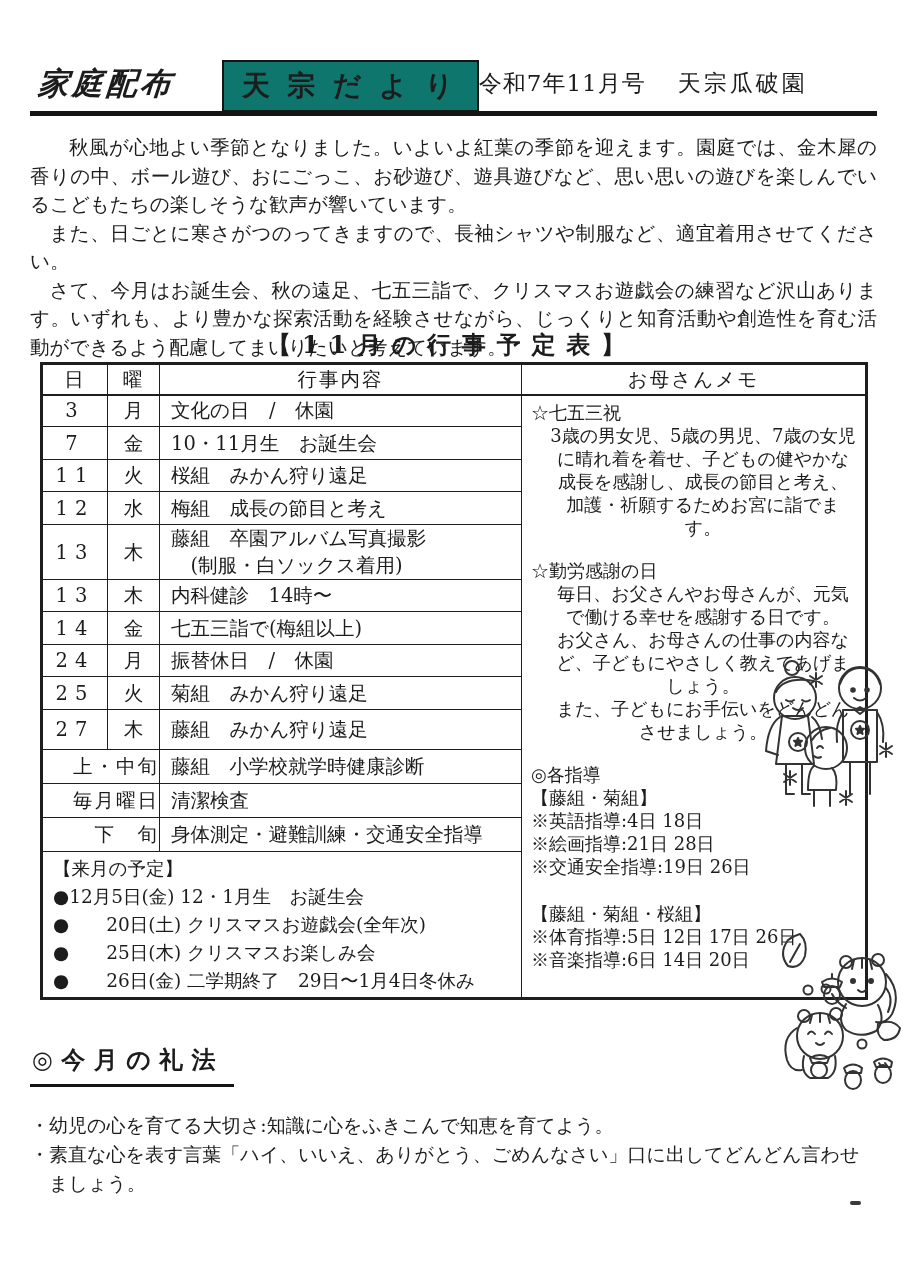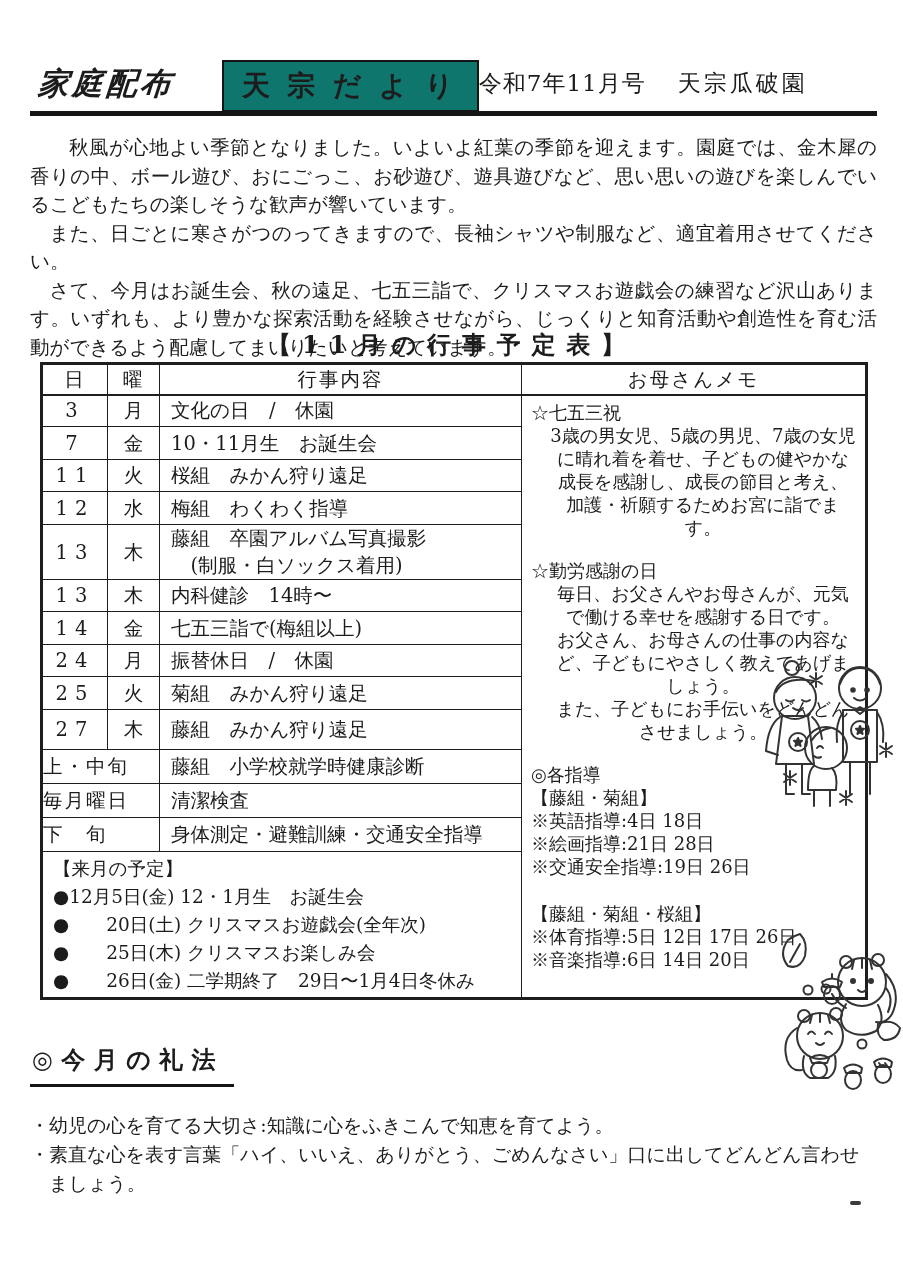--- a/index.html
+++ b/index.html
@@ -54,21 +54,21 @@
   table.schedule, table.schedule td, table.schedule th { border: 2px solid #1e1e1e; }
   table.schedule td, table.schedule th { border-width: 1px; }
   table.schedule { border-width: 3px; }
   table.schedule th {
     font-weight: normal; text-align: center; letter-spacing: 2px;
     border-bottom-width: 2px;
   }
   td.day-c  { text-align: center; letter-spacing: 7px; }
   td.wd-c   { text-align: center; }
   td.ct-c   { padding-left: 11px; }
-  td.period { text-align: left; letter-spacing: 2px; }
+  td.period { text-align: right; letter-spacing: 2px; }
   .two-line div:last-child { padding-left: 1em; }
   
   td.next-month { padding: 3px 10px 2px 10px; font-size: 18.5px; line-height: 28px; }
   
   td.memo-cell { vertical-align: top; padding: 5px 8px 0 9px; }
   .memo-wrap { height: 588px; overflow: hidden; font-size: 18px; line-height: 23px; }
   .memo-body { padding-left: 1em; text-align: center; }
   .gap-md { margin-top: 20px; }
   .gap-lg { margin-top: 24px; }
   
@@ -154,21 +154,21 @@
         <td class="ct-c">10・11月生　お誕生会</td>
       </tr>
       <tr style="height:32px">
         <td class="day-c">11</td>
         <td class="wd-c">火</td>
         <td class="ct-c">桜組　みかん狩り遠足</td>
       </tr>
       <tr style="height:33px">
         <td class="day-c">12</td>
         <td class="wd-c">水</td>
-        <td class="ct-c">梅組　わくわく指導</td>
+        <td class="ct-c">梅組　成長の節目と考え</td>
       </tr>
       <tr style="height:52px">
         <td class="day-c">13</td>
         <td class="wd-c">木</td>
         <td class="ct-c two-line">
           <div>藤組　卒園アルバム写真撮影</div>
           <div>(制服・白ソックス着用)</div>
         </td>
       </tr>
       <tr style="height:32px">

